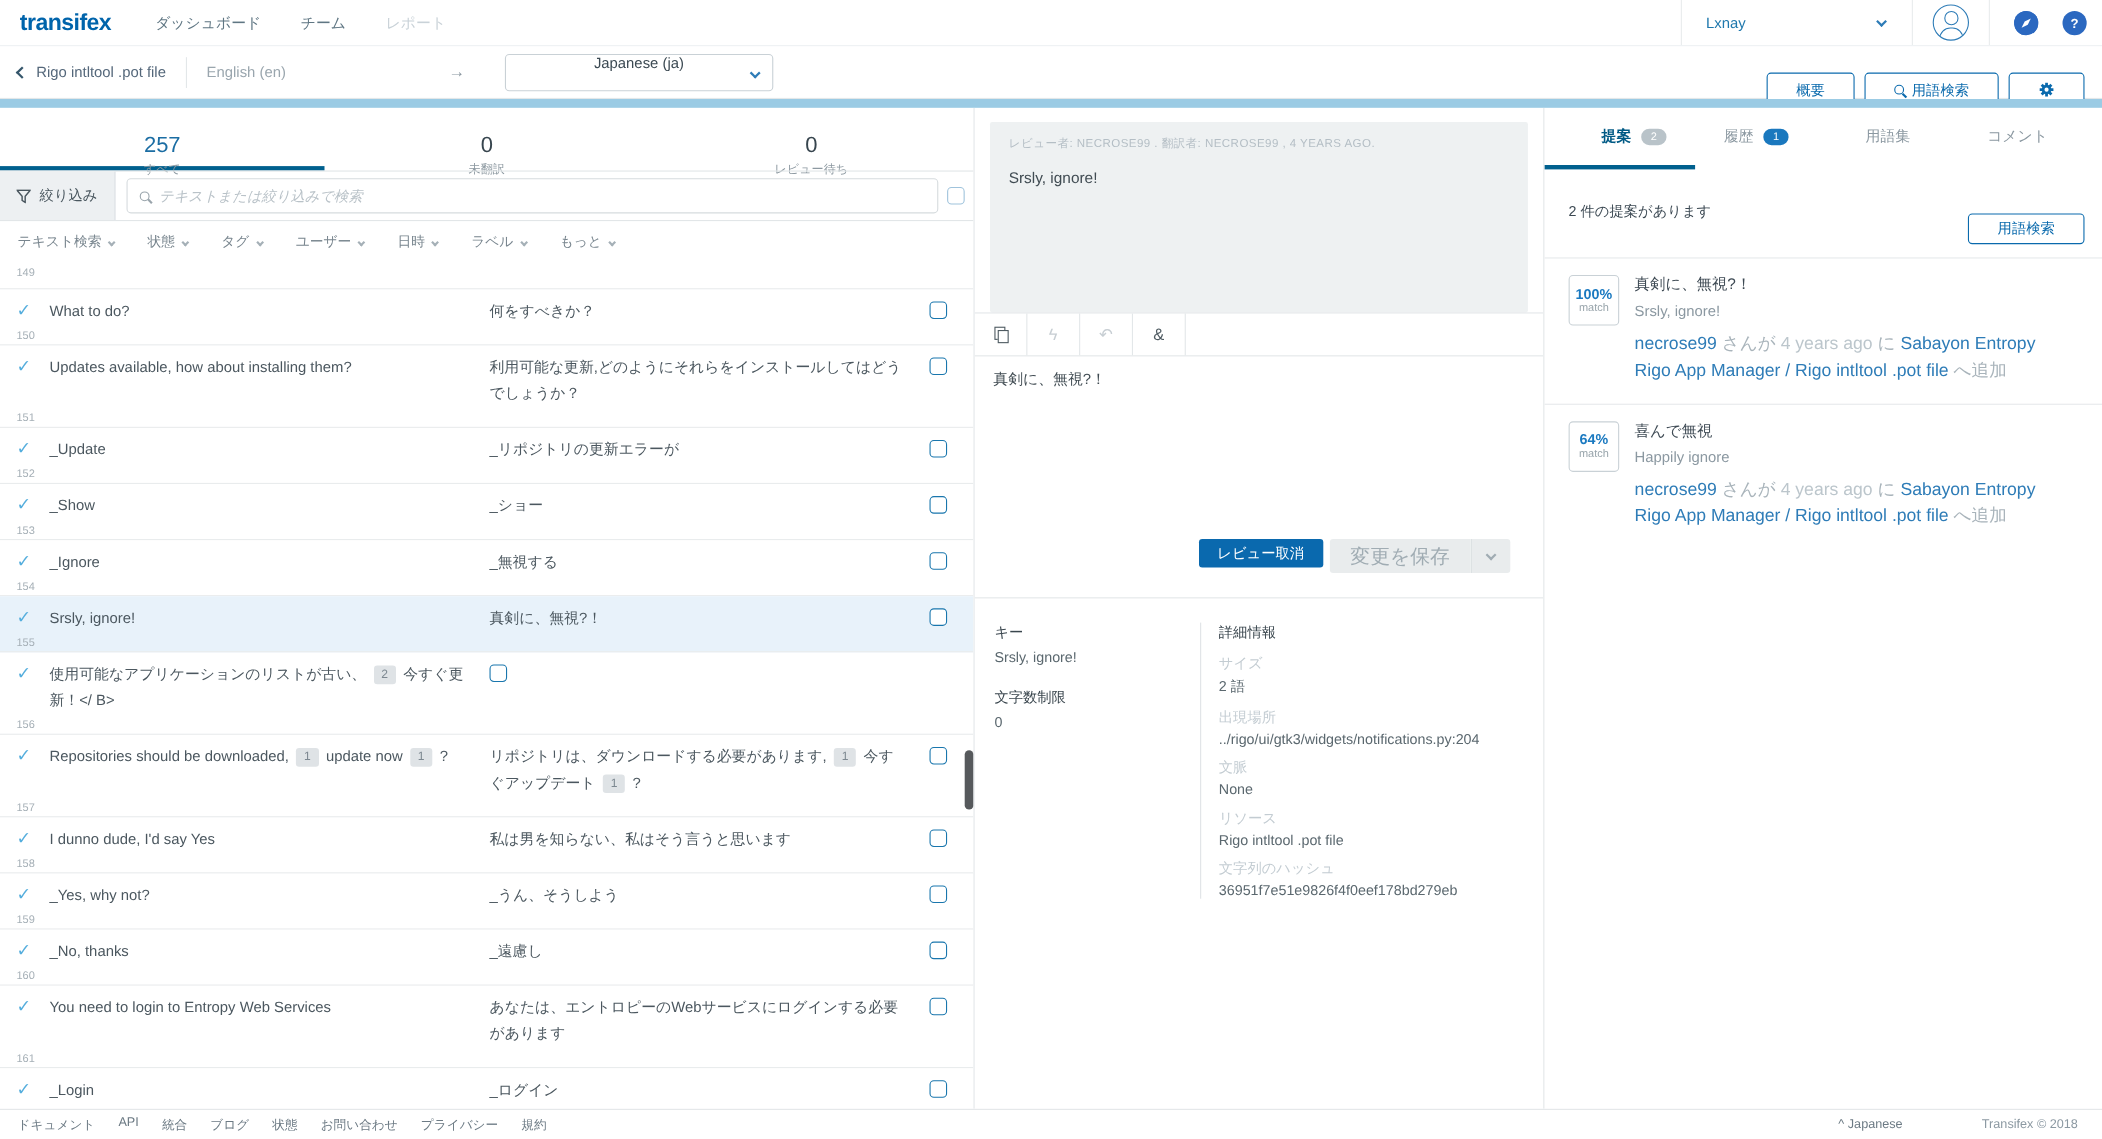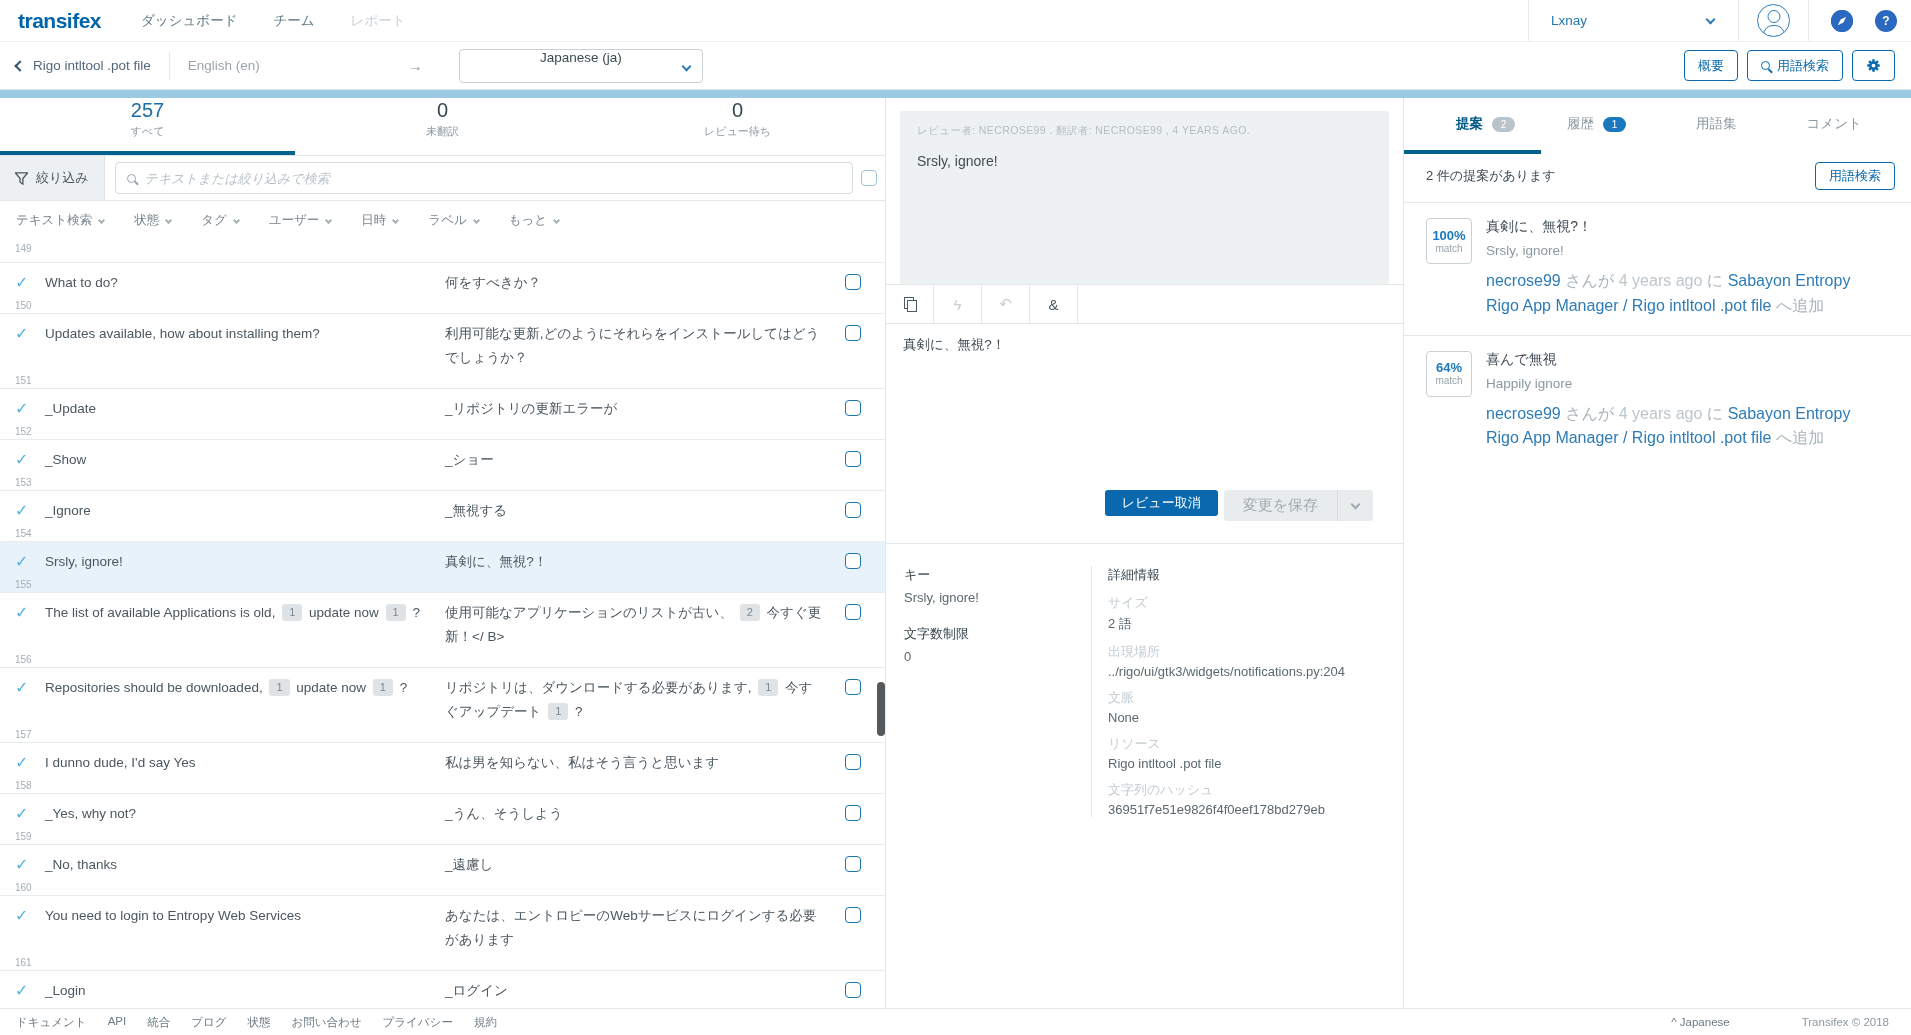--- a/index.html
+++ b/index.html
@@ -28,36 +28,36 @@
   .subbar { height:48px; flex:0 0 48px; display:flex; align-items:center; padding:0 16px; border-bottom:1px solid #e3e7e9; }
   .backgrp { display:flex; align-items:center; gap:9px; cursor:pointer; }
   .backchev { width:8px; height:8px; border-left:2px solid #35566b; border-bottom:2px solid #35566b; transform:rotate(45deg); }
   .backlabel { font-size:13.5px; color:#54677a; }
   .vsep { width:1px; height:28px; background:#e3e7e9; margin:0 18px; }
   .srclang { font-size:13.5px; color:#9aa6ae; width:210px; }
   .arrow { color:#8a97a0; font-size:15px; margin:0 36px 0 10px; }
   .langselect { width:244px; height:34px; border:1px solid #c9d1d6; border-radius:4px; display:flex; align-items:center; padding:0 12px; font-size:13.5px; color:#3c4a53; background:#fff; cursor:pointer;flex-direction:column; }
   .langselect .chev { margin-top:-2px; }
   .sub-actions { margin-left:auto; display:flex; gap:9px; }
-  .obtn { height:31px; border:1px solid #0a6aad; border-radius:4px; color:#0a6aad; background:#fff; font-size:13px; display:flex; align-items:center; gap:7px; padding:0 13px; cursor:pointer; font-family:inherit; }
+  .obtn { height:31px; border:1px solid #0a6aad; border-radius:4px; color:#0a6aad; background:#fff; font-size:13px; display:flex; align-items:center; gap:7px; padding:0 26px; cursor:pointer; font-family:inherit;margin-top:32px; }
   .mag { display:inline-block; width:9px; height:9px; border:1.5px solid #0a6aad; border-radius:50%; position:relative; }
   .mag::after { content:""; position:absolute; width:5px; height:1.5px; background:#0a6aad; transform:rotate(45deg); right:-4px; bottom:-2px; }
   .mag.gray { border-color:#9aa5ac; } .mag.gray::after { background:#9aa5ac; }
 
   .progress { height:8px; flex:0 0 8px; background:#9bcbe4; }
 
   
   .main { flex:1; display:flex; overflow:hidden; }
   .left { width:885px; flex:0 0 885px; display:flex; flex-direction:column; position:relative; overflow:hidden; }
   .center { width:518px; flex:0 0 518px; border-left:1px solid #e3e7e9; overflow:hidden; }
   .rightp { flex:1; border-left:1px solid #e3e7e9; overflow:hidden; }
 
   
   .tabs { display:flex; height:57px; flex:0 0 57px; }
-  .tab { flex:1; text-align:center; padding-top:1px; border-bottom:4px solid transparent; cursor:pointer; }
+  .tab { flex:1; text-align:center; padding-top:23px; border-bottom:4px solid transparent; cursor:pointer; }
   .tab .cnt { font-size:20px; color:#37454e; line-height:22px; }
   .tab .lbl { font-size:11px; color:#8d99a1; margin-top:3px; }
   .tab.active .cnt { color:#1b6da3; }
   .tab.active { border-bottom-color:#00608e; }
 
   
   .searchbar { height:46px; flex:0 0 46px; border-top:1px solid #e2e6e8; border-bottom:1px solid #e2e6e8; display:flex; align-items:stretch; }
   .filterbtn { background:#edf0f2; display:flex; align-items:center; gap:8px; padding:0 15px; font-size:13px; color:#49565e; border-right:1px solid #dde2e5; cursor:pointer; }
   .searchbox { flex:1; margin:6px 8px 6px 10px; border:1px solid #d6dbde; border-radius:4px; display:flex; align-items:center; padding:0 11px; gap:9px; }
   .searchbox input { border:none; outline:none; flex:1; font-size:13px; font-style:italic; color:#49565e; font-family:inherit; background:transparent; }
@@ -90,21 +90,21 @@
   .edit-toolbar { margin-top:0; border-top:1px solid #e3e7e9; border-bottom:1px solid #e3e7e9; height:40px; display:flex; }
   .etool { width:48px; border-right:1px solid #e3e7e9; display:flex; align-items:center; justify-content:center; font-size:15px; color:#4e5a61; cursor:pointer; }
   .etool.disabled { color:#c7ced3; cursor:default; }
   .copy-ic { position:relative; width:12px; height:14px; }
   .copy-ic::before { content:""; position:absolute; left:0; top:0; width:8px; height:10px; border:1.5px solid #4e5a61; }
   .copy-ic::after { content:""; position:absolute; left:3px; top:3px; width:8px; height:10px; border:1.5px solid #4e5a61; background:#fff; }
   .editor { height:160px; padding:12px 17px; font-size:13.5px; color:#3f4a51; }
   .actions { display:flex; justify-content:flex-end; padding-right:30px; gap:6px; margin-top:6px; }
   .btn-primary { background:#0a69ae; color:#fff; border:none; border-radius:3px; height:26px; padding:0 17px; font-size:13px; font-family:inherit; cursor:pointer; }
   .splitbtn { display:flex; }
-  .btn-disabled { background:#e9eced; color:#a0acb3; border:none; border-radius:3px 0 0 3px; height:31px; padding:0 19px; font-size:15px; font-family:inherit; }
+  .btn-disabled { background:#e9eced; color:#a0acb3; border:none; border-radius:3px 0 0 3px; height:31px; padding:0 19px; font-size:18px; font-family:inherit; }
   .split-caret { width:36px; height:31px; background:#e9eced; border-left:1px solid #d3d9dc; border-radius:0 3px 3px 0; display:flex; align-items:center; justify-content:center; cursor:pointer; }
   .split-caret .chev { border-color:#a0acb3; margin:0 0 3px 0; }
   .meta { border-top:1px solid #e3e7e9; margin-top:22px; display:flex; padding:22px 0 0 18px; }
   .meta-left { width:187px; flex:0 0 187px; }
   .meta-right { border-left:1px solid #dfe3e6; padding-left:16px; flex:1; padding-right:14px; }
   .mtitle { font-weight:normal; font-size:13px; color:#3a464e; margin-bottom:6px; }
   .mval { font-size:13px; color:#5b686f; margin-bottom:20px; }
   .dlabel { font-size:13px; color:#c3ccd2; margin-top:10px; }
   .dvalue { font-size:13px; color:#5b686f; margin-top:3px; word-break:break-all; }
 
@@ -310,21 +310,20 @@
           </div>
           <div class="row selected">
             <span class="check">✓</span>
             <div class="src"><span>Srsly, ignore!</span></div>
             <div class="trg"><span>真剣に、無視?！</span></div>
             <span class="cbox"></span>
             <span class="rownum">155</span>
           </div>
           <div class="row">
             <span class="check">✓</span>
-            <div class="src"><span>The list of available Applications is old, </span><span class="pill">1</span><span> update now </span><span class="pill">1</span><span> ?</span></div>
             <div class="trg"><span>使用可能なアプリケーションのリストが古い、 </span><span class="pill">2</span><span> 今すぐ更新！&lt;/ B&gt;</span></div>
             <span class="cbox"></span>
             <span class="rownum">156</span>
           </div>
           <div class="row">
             <span class="check">✓</span>
             <div class="src"><span>Repositories should be downloaded, </span><span class="pill">1</span><span> update now </span><span class="pill">1</span><span> ?</span></div>
             <div class="trg"><span>リポジトリは、ダウンロードする必要があります, </span><span class="pill">1</span><span> 今すぐアップデート </span><span class="pill">1</span><span> ?</span></div>
             <span class="cbox"></span>
             <span class="rownum">157</span>

